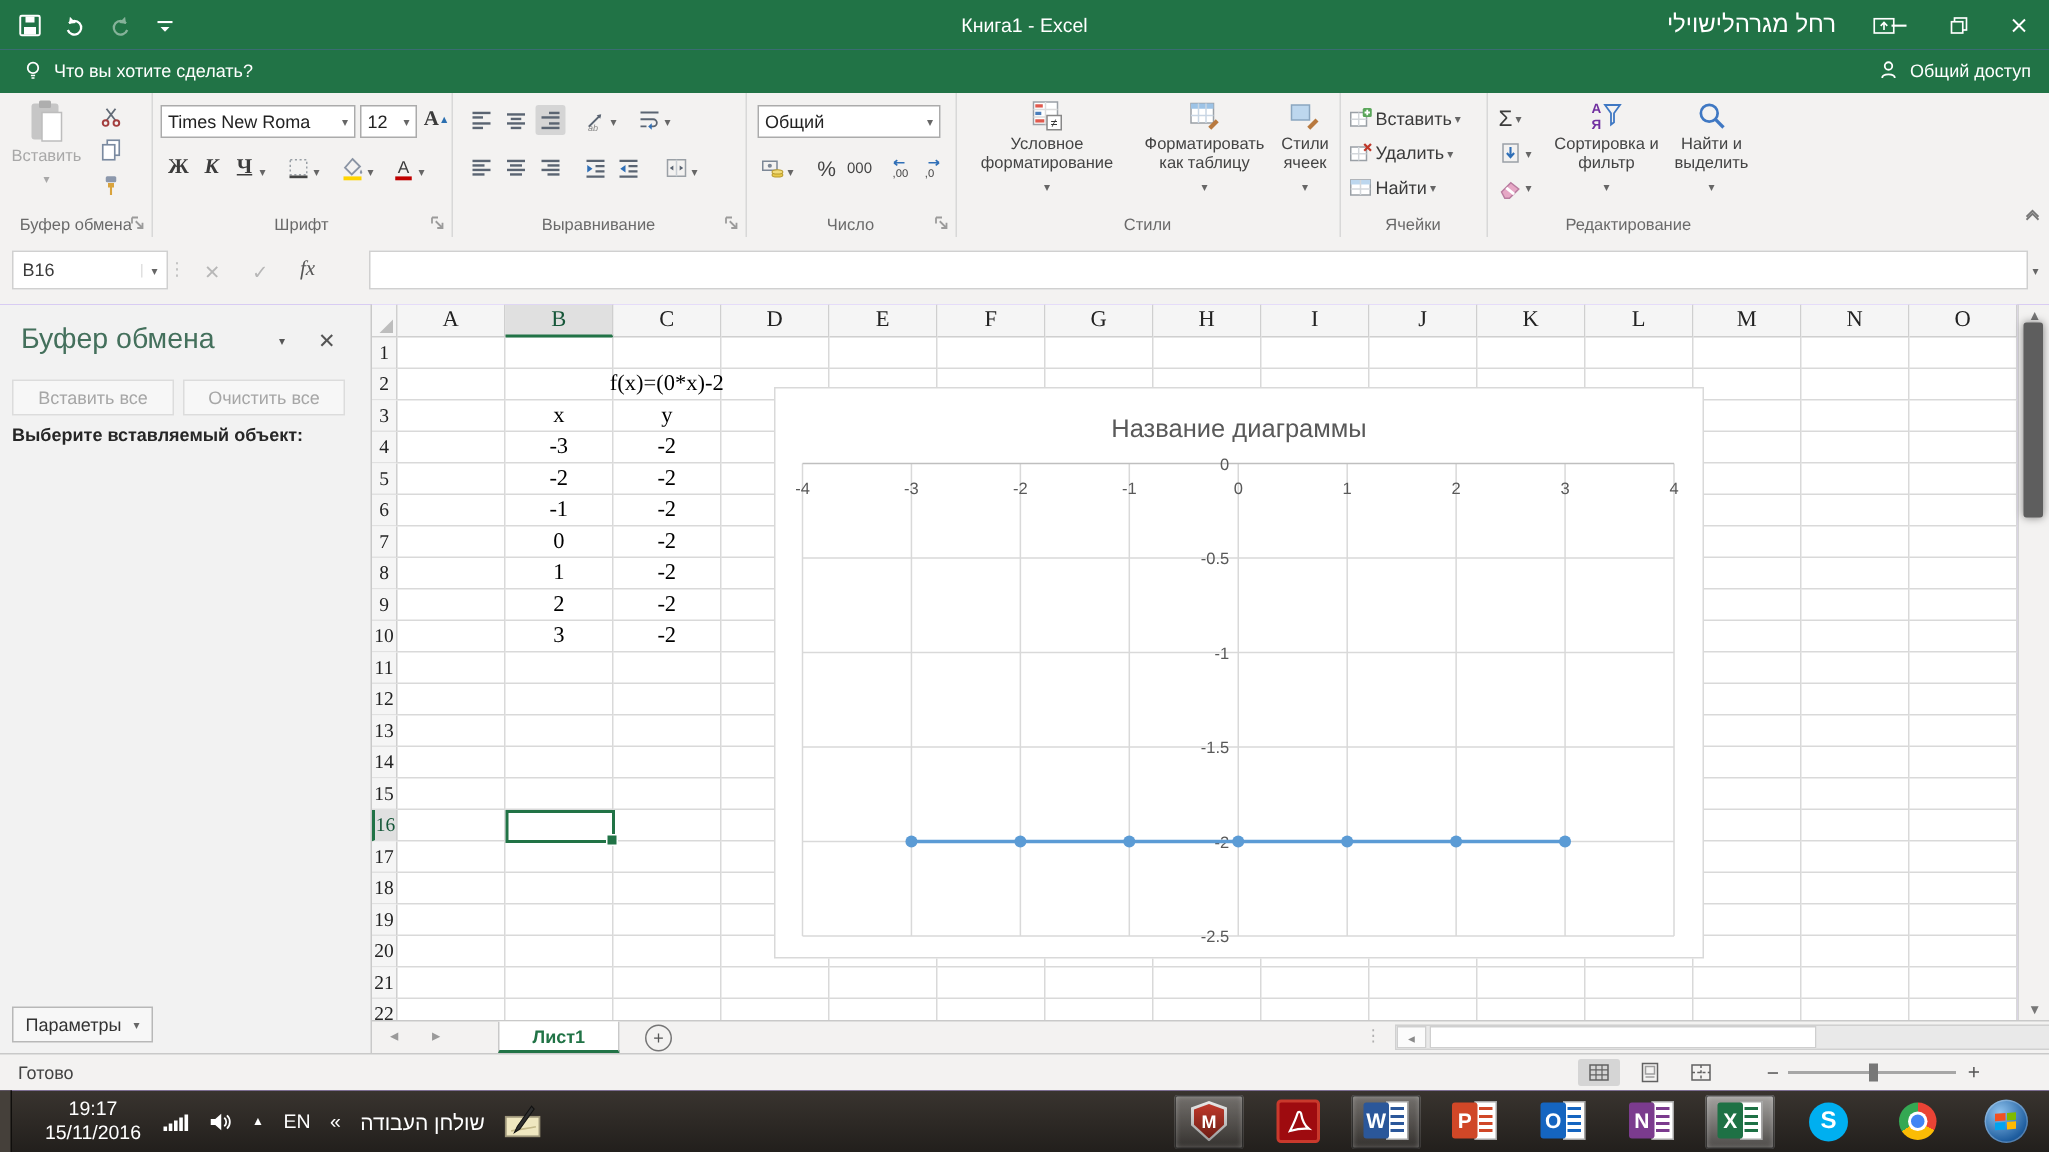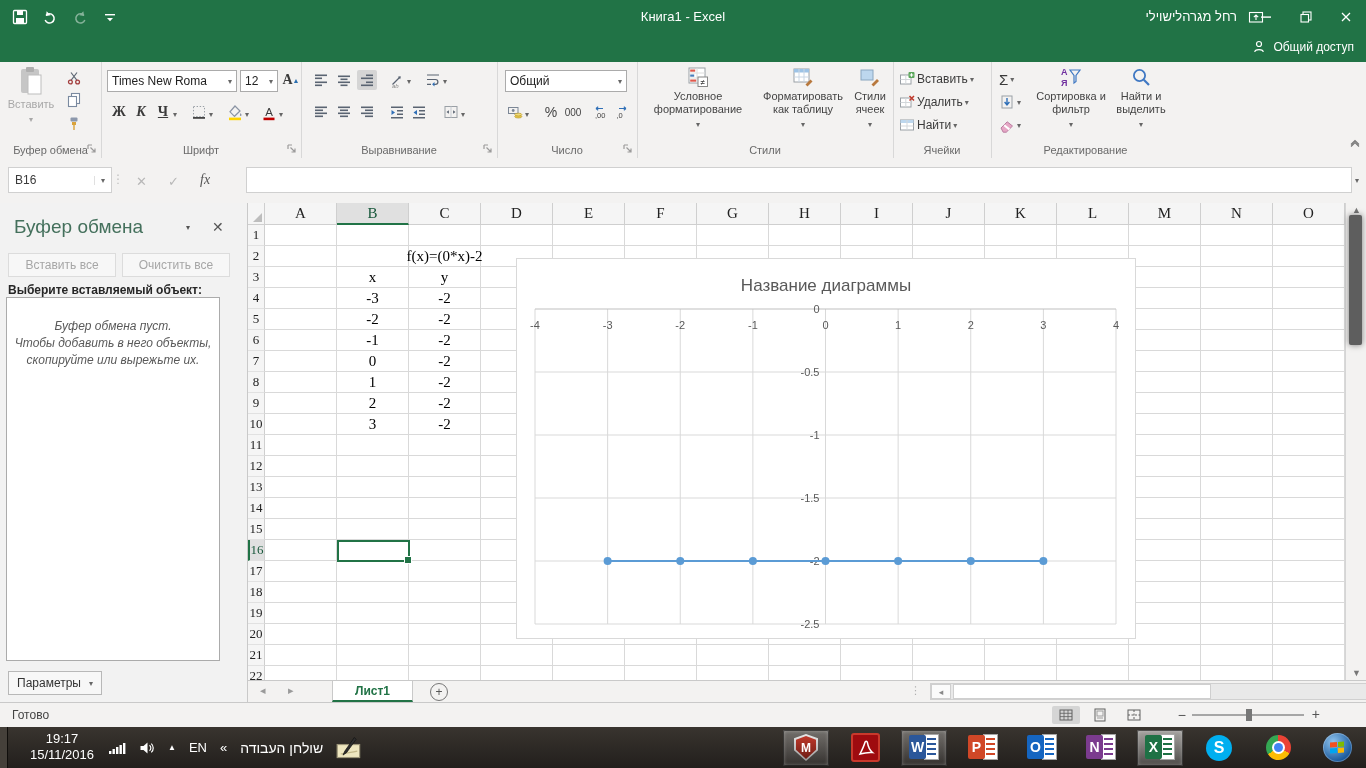--- a/index.html
+++ b/index.html
@@ -5,21 +5,21 @@
   html,body{margin:0;padding:0;background:#888;}
   #app{position:relative;width:1366px;height:768px;background:#8b5cf6;overflow:hidden;
        font-family:"Liberation Sans",sans-serif;font-size:12px;color:#3b3b3b;}
   .abs{position:absolute;}
   
   #titlebar{left:0;top:0;width:1366px;height:33px;background:#217346;color:#fff;}
   #qat{left:10px;top:5px;display:flex;gap:10px;align-items:center;height:24px;}
   .qbtn{width:20px;height:20px;display:flex;align-items:center;justify-content:center;}
   .dim{opacity:.45;}
   #wtitle{left:0;top:0;width:100%;height:33px;display:flex;align-items:center;justify-content:center;font-size:13px;}
-  #userarea{right:100px;top:0;height:33px;display:flex;align-items:center;gap:9px;font-size:13px;}
+  #userarea{right:100px;top:0;height:33px;display:flex;align-items:center;gap:22px;font-size:16px;}
   #winctrls{right:0;top:0;height:33px;display:flex;}
   .wbtn{width:40px;height:33px;display:flex;align-items:center;justify-content:center;}
   
   #tabsrow{left:0;top:33px;width:1366px;height:29px;background:#217346;display:flex;align-items:flex-end;}
   .rtab{padding:6px 15px 7px;color:#fff;font-size:12.5px;cursor:default;}
   .rtab.active{background:#f3f2f1;color:#217346;}
   #tellme{display:flex;align-items:center;gap:6px;color:#fff;padding:6px 14px 7px;}
   #share{position:absolute;right:12px;top:39px;color:#fff;display:flex;gap:6px;align-items:center;}
   
   #ribbon{left:0;top:62px;width:1366px;height:96px;background:#f3f2f1;border-bottom:1px solid #d5d5d5;}
@@ -167,20 +167,29 @@
       <span class="wbtn">
           <svg viewBox="0 0 16 16" width="16" height="16">
             <path d="M4 4 L12 12 M12 4 L4 12" stroke="#fff" stroke-width="1.3"></path>
           </svg>
         </span>
     </div>
   </div>
 
   <div id="tabsrow" class="abs">
 
+  <span id="tellme">
+      <span>
+          <svg viewBox="0 0 16 16" width="16" height="16">
+            <circle cx="8" cy="6.3" r="3.5" fill="none" stroke="#fff" stroke-width="1.2"></circle>
+            <path d="M6.6 11.3 h2.8 M7 13 h2" stroke="#fff" stroke-width="1.1"></path>
+          </svg>
+        </span>
+      <span>Что вы хотите сделать?</span>
+    </span>
     </div>
   <div id="share">
     <span>
         <svg viewBox="0 0 16 16" width="16" height="16">
           <circle cx="8" cy="5" r="2.5" fill="none" stroke="#fff" stroke-width="1.2"></circle>
           <path d="M3.8 13 c0-3.2 8.4-3.2 8.4 0" fill="none" stroke="#fff" stroke-width="1.2"></path>
         </svg>
       </span>
     <span>Общий доступ</span>
   </div>
@@ -569,25 +578,20 @@
     <div id="panetitle">Буфер обмена</div>
     <span class="abs dd" style="left:186px;top:20px;color:#555;">▾</span>
     <span class="abs" style="left:212px;top:16px;color:#555;font-size:14px;">✕</span>
     <div class="panebtn" style="left:8px;">
         <span>Вставить все</span>
       </div>
     <div class="panebtn" style="left:122px;">
         <span>Очистить все</span>
       </div>
     <div id="paneprompt">Выберите вставляемый объект:</div>
-    <div id="panebox">
-      <div id="paneempty">Буфер обмена пуст.
-Чтобы добавить в него объекты,
-скопируйте или вырежьте их.</div>
-    </div>
     <div id="paneopts">
       <span>Параметры</span>
         <span class="dd">▾</span>
     </div>
   </div>
 
   <div id="grid" class="abs">
     <div id="colheads">
       <div class="corner"></div>
     <div class="colh">A</div>

